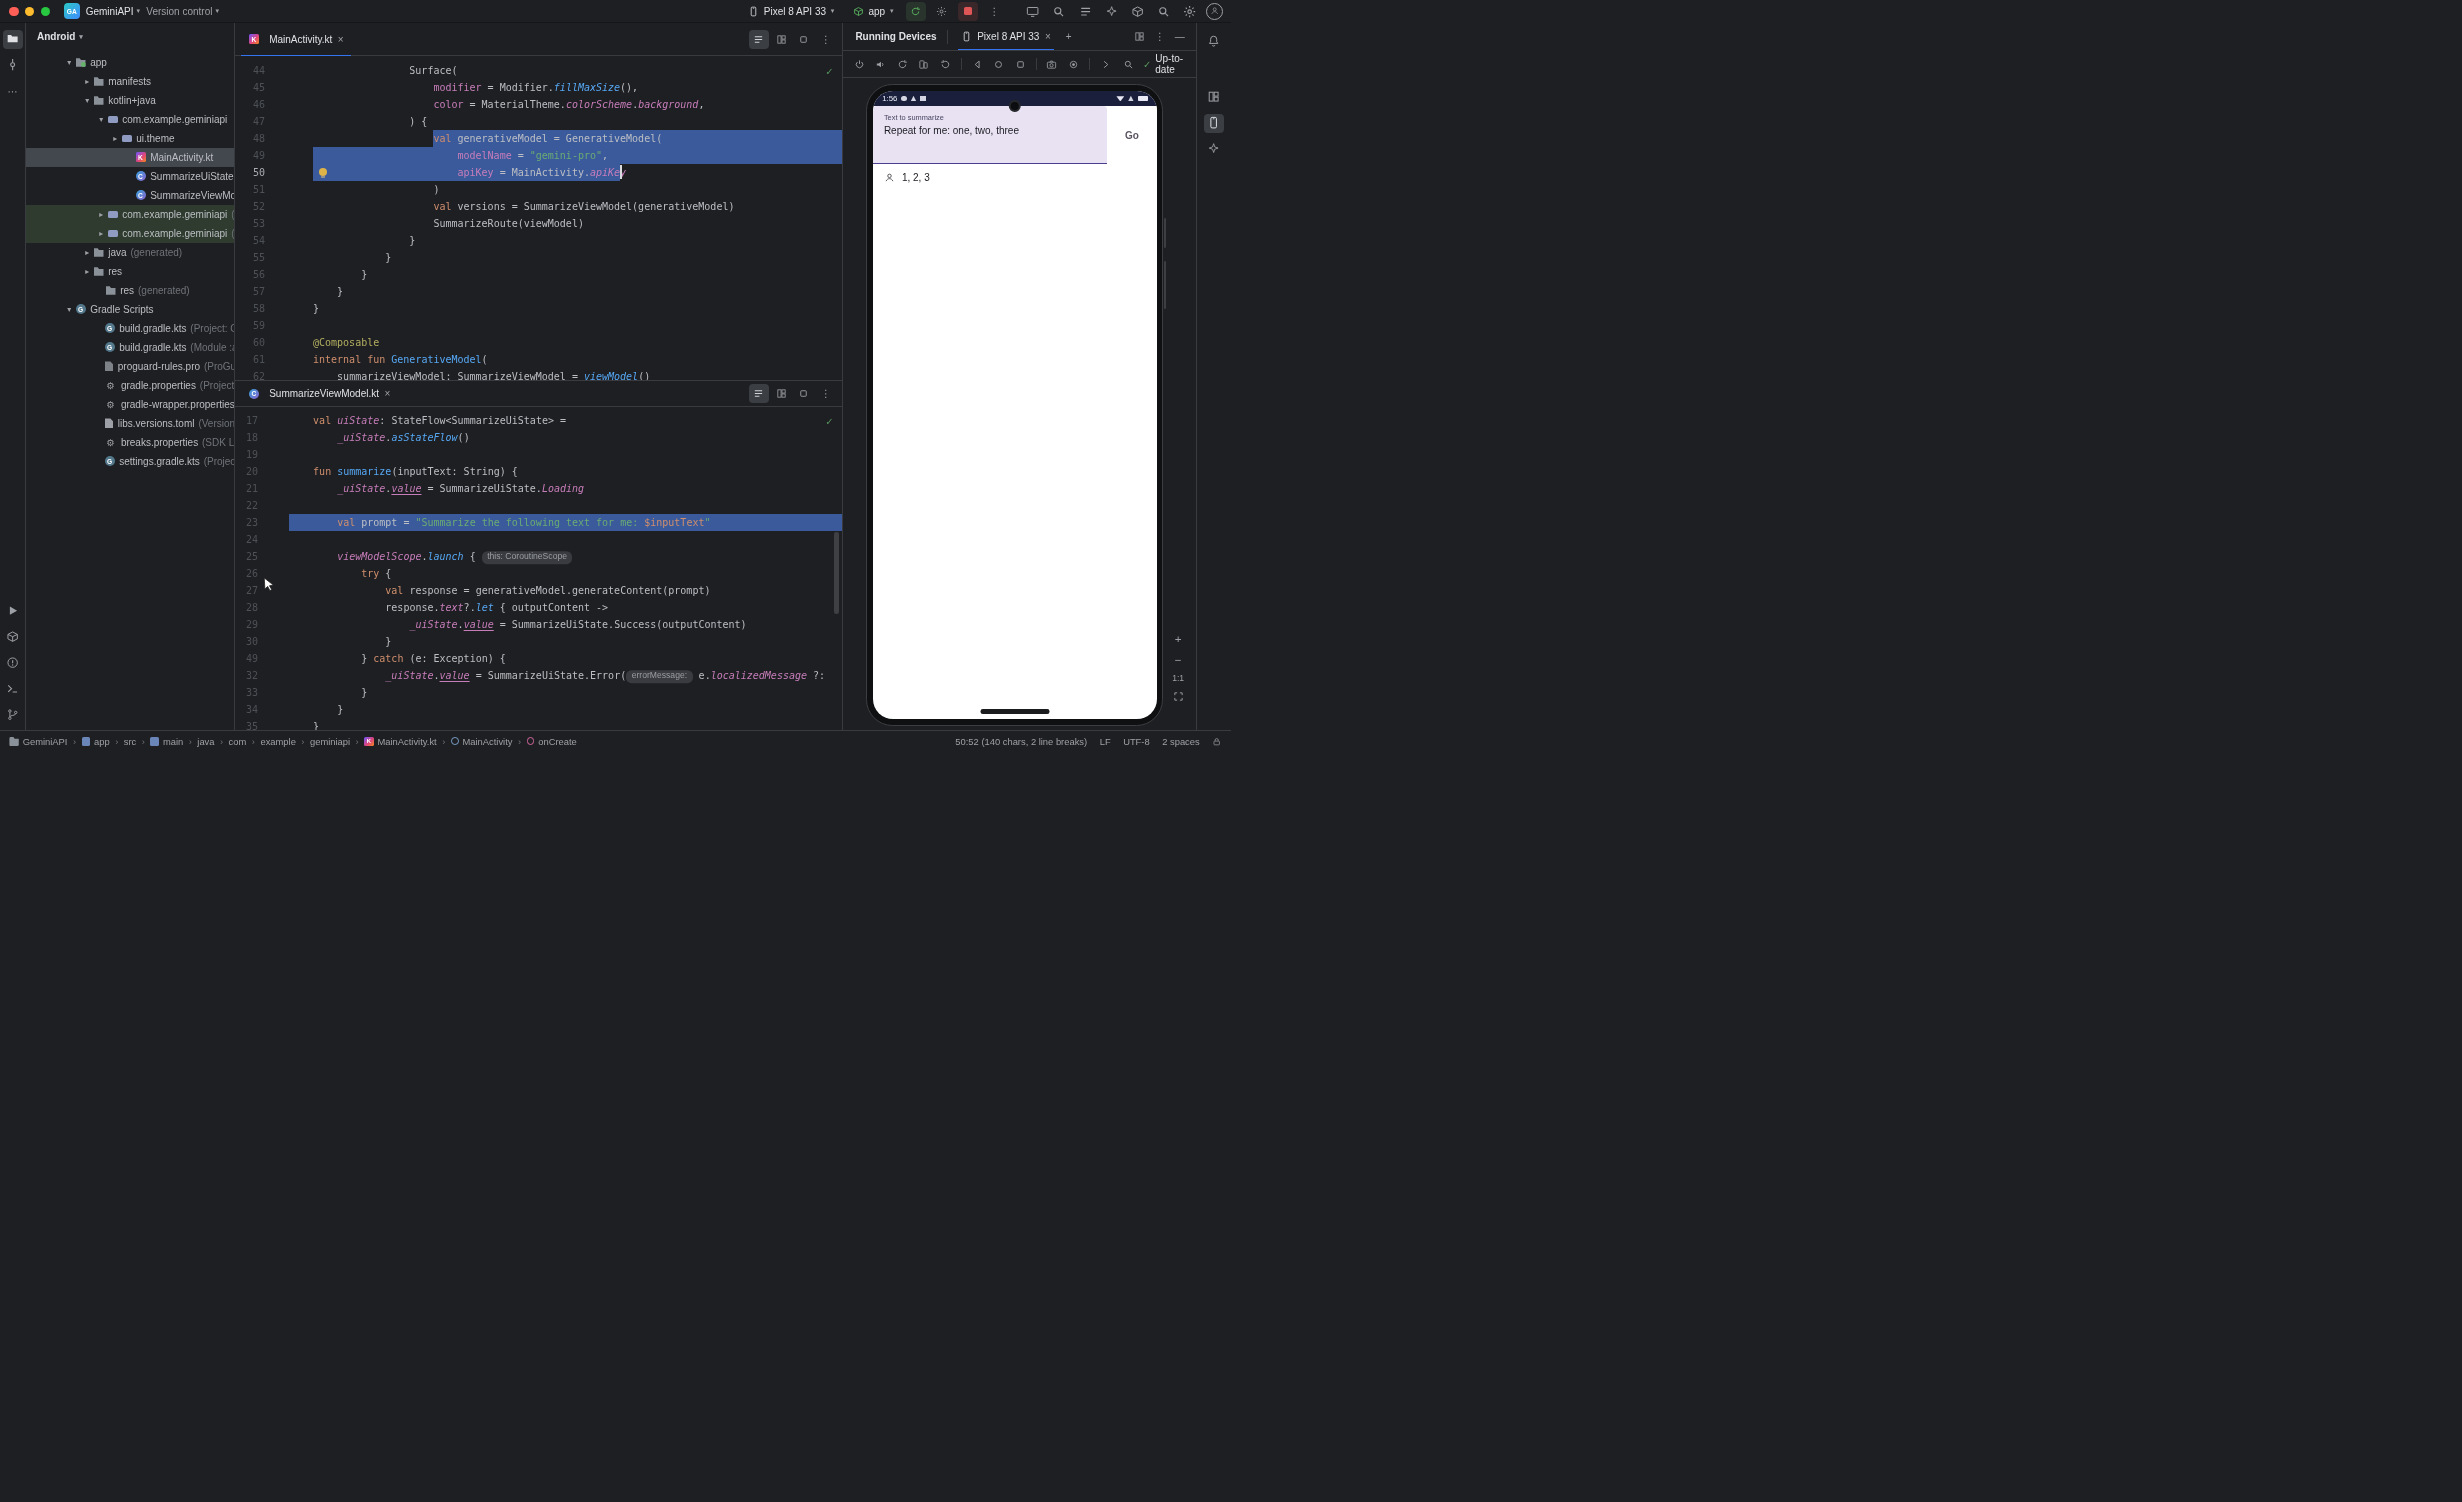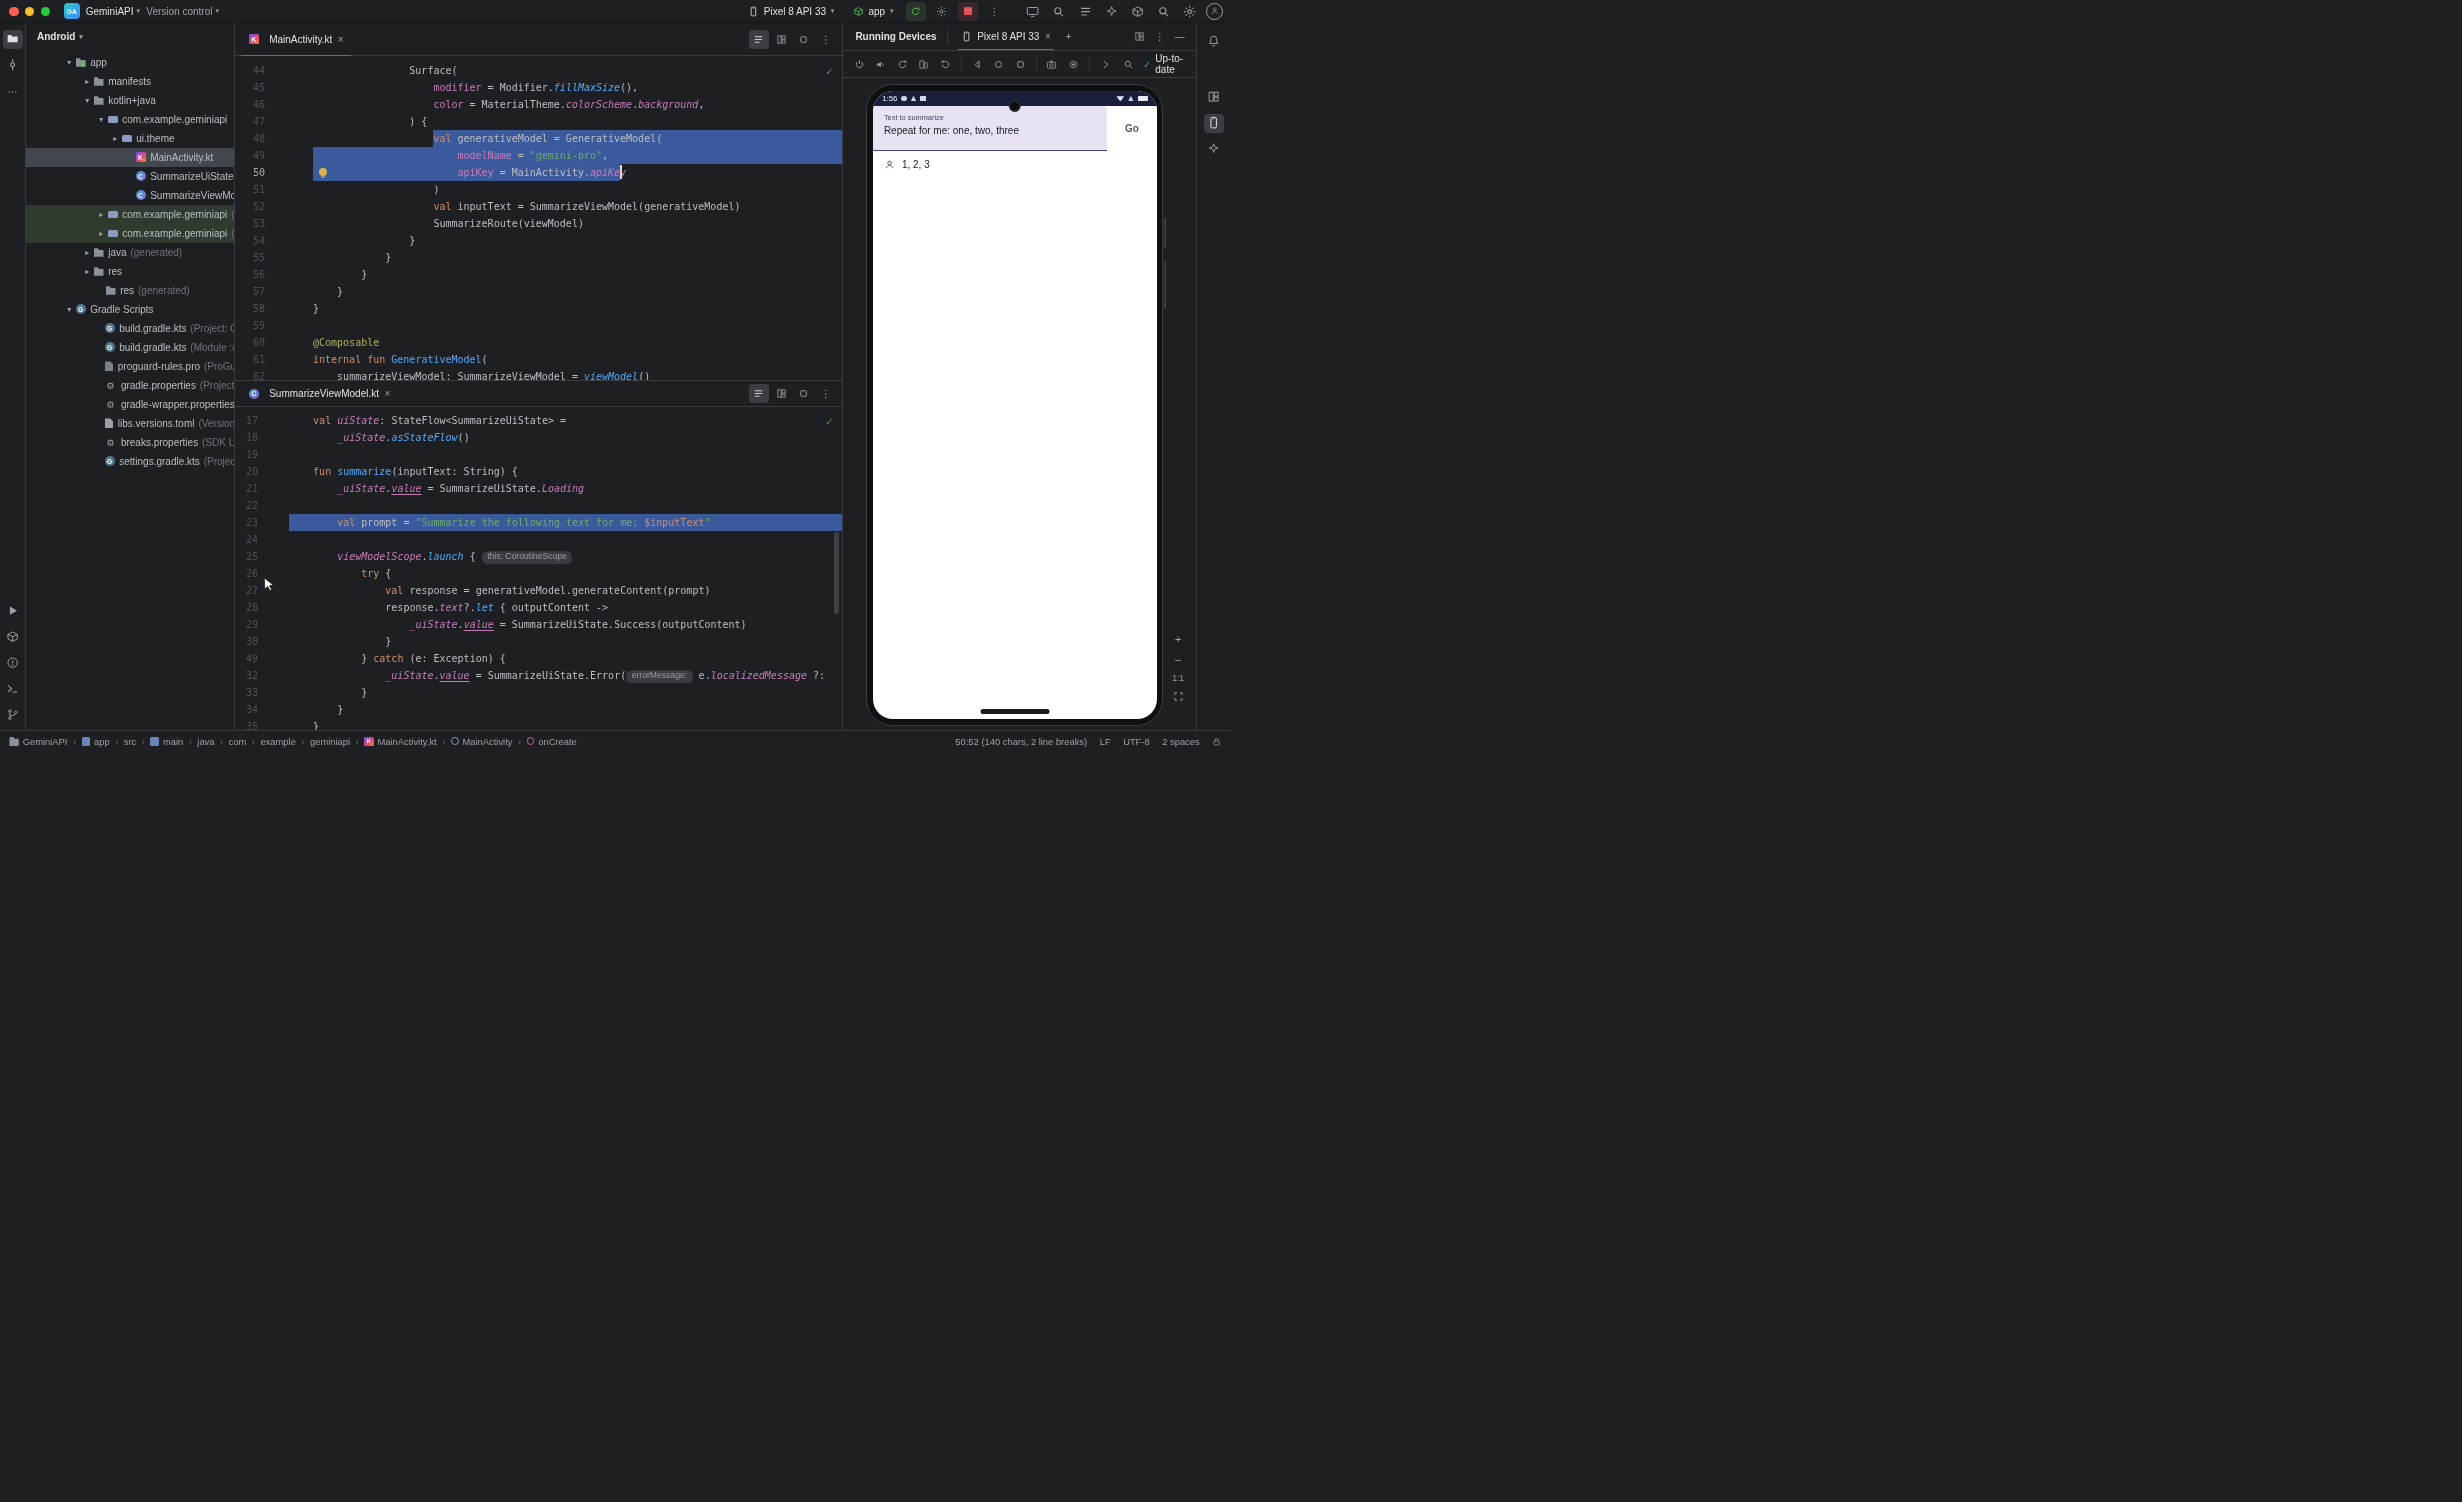--- a/index.html
+++ b/index.html
@@ -99,21 +99,21 @@
   .pbtn{position:absolute;right:-3.9px;width:2.3px;border-radius:1.6px;background:#3c3e42}
   .screen{width:100%;height:100%;background:#fff;border-radius:20px;overflow:hidden;position:relative;display:flex;flex-direction:column}
   .sbar{height:15.6px;flex:none;background:#1a1f3c;display:flex;align-items:center;padding:0 9.4px;gap:3.9px;color:#eceef8;font-size:7.8px}
   .sbar .sp{flex:1}
   .sbi{width:5.5px;height:5.5px;background:#e8e9f5;opacity:.9;flex:none}
   .sbi.c{border-radius:50%}.sbi.t{clip-path:polygon(50% 0,100% 100%,0 100%)}
   .wifi{width:7.8px;height:6.2px;background:#e8e9f5;clip-path:polygon(50% 100%,0 15%,100% 15%)}
   .batt{width:10px;height:4.7px;background:#e8e9f5;border-radius:0.8px}
   .punch{position:absolute;top:9.4px;left:50%;transform:translateX(-50%);width:12.5px;height:12.5px;border-radius:50%;
     background:#0c0d10;border:2.3px solid #26282c;z-index:5}
-  .fieldrow{height:45px;flex:none;display:flex}
+  .fieldrow{height:58px;flex:none;display:flex}
   .fieldbox{flex:1;background:#e8e2f3;border-radius:3.9px 3.9px 0 0;position:relative;padding:7px 11px 0}
   .flabel{font-size:7.4px;color:#4a4560}
   .fvalue{font-size:10px;color:#1c1b21;margin-top:3.1px}
   .funder{position:absolute;left:0;right:0;bottom:0;height:1.6px;background:#4a3f8f}
   .gobox{width:50px;display:flex;align-items:center;justify-content:center;background:#fff}
   .gotxt{color:#5c5664;font-weight:bold;font-size:10px}
   .resultrow{display:flex;align-items:center;gap:7px;padding:7.8px 0 0 11px;color:#1c1b21;font-size:10px}
   .resultrow .ic{color:#3c3a40}
   .screensp{flex:1}
   .gpill{position:absolute;bottom:5.5px;left:50%;transform:translateX(-50%);width:69px;height:4.7px;border-radius:2.3px;background:#1b1c1e}
@@ -565,21 +565,21 @@
         <div class="line">
           <span class="gut cur">50</span>
           <span class="code"><span class="overlay" style="left: 0px; width: 51ch;"></span><span class="bulb"></span>                        <span class="tk tk-a">apiKey</span><span class="tk tk-d"> = MainActivity.</span><span class="tk tk-p">apiKey</span><span class="caret" style="left: 51ch;"></span></span>
         </div>
         <div class="line">
           <span class="gut">51</span>
           <span class="code">                    <span class="tk tk-d">)</span></span>
         </div>
         <div class="line">
           <span class="gut">52</span>
-          <span class="code">                    <span class="tk tk-k">val</span><span class="tk tk-d"> inputText = SummarizeViewModel(generativeModel)</span></span>
+          <span class="code">                    <span class="tk tk-k">val</span><span class="tk tk-d"> versions = SummarizeViewModel(generativeModel)</span></span>
         </div>
         <div class="line">
           <span class="gut">53</span>
           <span class="code">                    <span class="tk tk-d">SummarizeRoute(viewModel)</span></span>
         </div>
         <div class="line">
           <span class="gut">54</span>
           <span class="code">                <span class="tk tk-d">}</span></span>
         </div>
         <div class="line">

